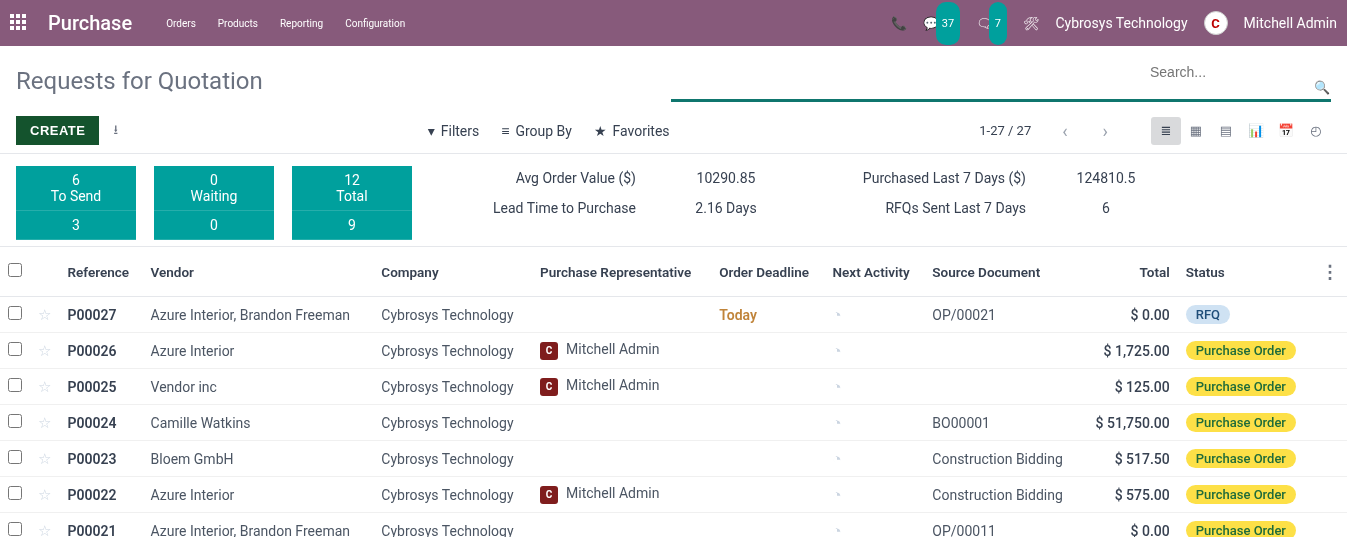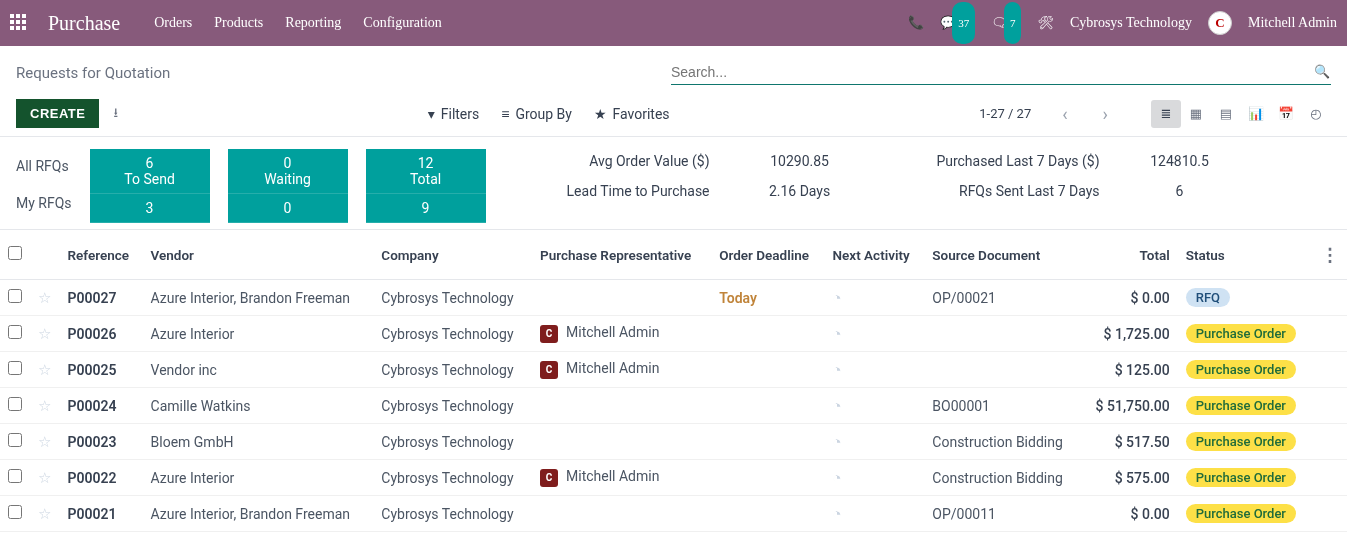--- a/index.html
+++ b/index.html
@@ -1,37 +1,37 @@
 <!DOCTYPE html>
 <html><head>
 <meta charset="utf-8">
 <style>
   * { box-sizing: border-box; margin: 0; padding: 0; }
   html, body { font-family: -apple-system, BlinkMacSystemFont, "Segoe UI", Roboto, Arial, sans-serif; font-size: 13px; color: #374151; background: #fff; }
   body { width: 1347px; }
 
   
-  .navbar { background: #875A7B; color: #fff; height: 46px; display: flex; align-items: center; padding: 0 10px; font-family: Liberation Serif, serif; }
+  .navbar { background: #875A7B; color: #fff; height: 46px; display: flex; align-items: center; padding: 0 10px; }
   .nav-left { display: flex; align-items: center; gap: 14px; }
   .apps-icon { width: 18px; height: 18px; display: grid; grid-template-columns: repeat(3,4px); grid-template-rows: repeat(3,4px); gap: 2px; margin-right: 6px; }
   .apps-icon span { background: #fff; width: 4px; height: 4px; }
   .brand { font-size: 20px; font-weight: 500; margin-right: 20px; }
   .nav-menu { display: flex; gap: 22px; }
-  .nav-menu a { color: #fff; text-decoration: none; font-size: 14px; }
+  .nav-menu a { color: #fff; text-decoration: none; font-size: 10px; }
   .nav-right { margin-left: auto; display: flex; align-items: center; gap: 16px; }
   .ic { font-style: normal; }
   .badge-wrap { position: relative; display: inline-flex; align-items: center; }
   .badge { background: #00A09D; color: #fff; font-size: 11px; border-radius: 10px; padding: 15px 6px; margin-left: -4px; }
   .avatar { width: 24px; height: 24px; border-radius: 50%; background: #fff; color: #b00; font-weight: bold; display:flex; align-items:center; justify-content:center; font-size:13px; border:1px solid #ccc;}
   .user-name { font-size: 14px; }
 
   
   .sub1 { display: flex; align-items: center; padding: 14px 16px 6px 16px; }
-  .page-title { font-size: 15px; color: #6b7280; font-weight: 400; }
-  .search-box { margin-left: auto; width: 660px; display:flex; align-items:flex-start; border-bottom:1px solid #0f766e; padding: 4px 0; }
+  .page-title { font-size: 24px; color: #6b7280; font-weight: 400; }
+  .search-box { margin-left: auto; width: 660px; display:flex; align-items:flex-end; border-bottom:3px solid #0f766e; padding: 4px 0; flex-direction: column; }
   .search-box input { flex:1; border:none; outline:none; font-size:14px; color:#374151; }
   .search-box .sicon { color:#6b7280; }
 
   
   .sub2 { display:flex; align-items:center; padding: 8px 16px; border-bottom:1px solid #e5e7eb; }
   .btn-create { background:#14532d; color:#fff; border:none; padding:7px 14px; font-size:13px; font-weight:600; letter-spacing:0.5px; cursor:pointer; }
   .btn-upload { margin-left:14px; color:#6b7280; cursor:pointer; }
   .filter-area { margin-left:auto; display:flex; align-items:center; gap:22px; color:#374151; font-size:14px; }
   .filter-area .fi { display:flex; align-items:center; gap:6px; cursor:pointer; }
   .pager { margin-left:auto; display:flex; align-items:center; gap:27px; }
@@ -153,24 +153,20 @@
       <div class="vs">▤</div>
       <div class="vs">📊</div>
       <div class="vs">📅</div>
       <div class="vs">◴</div>
     </div>
   </div>
 </div>
 
 <div class="dash">
   <div class="dash-left">
-    <div class="rfq-labels">
-      <div>All RFQs</div>
-      <div>My RFQs</div>
-    </div>
     <div class="tiles-col" id="tiles-col">
         <div class="tile-stack">
           <div class="tile"><span class="num">6</span><span>To Send</span></div>
           <div class="tile small">
             <span class="num">3</span>
           </div>
         </div>
         <div class="tile-stack">
           <div class="tile"><span class="num">0</span><span>Waiting</span></div>
           <div class="tile small">

